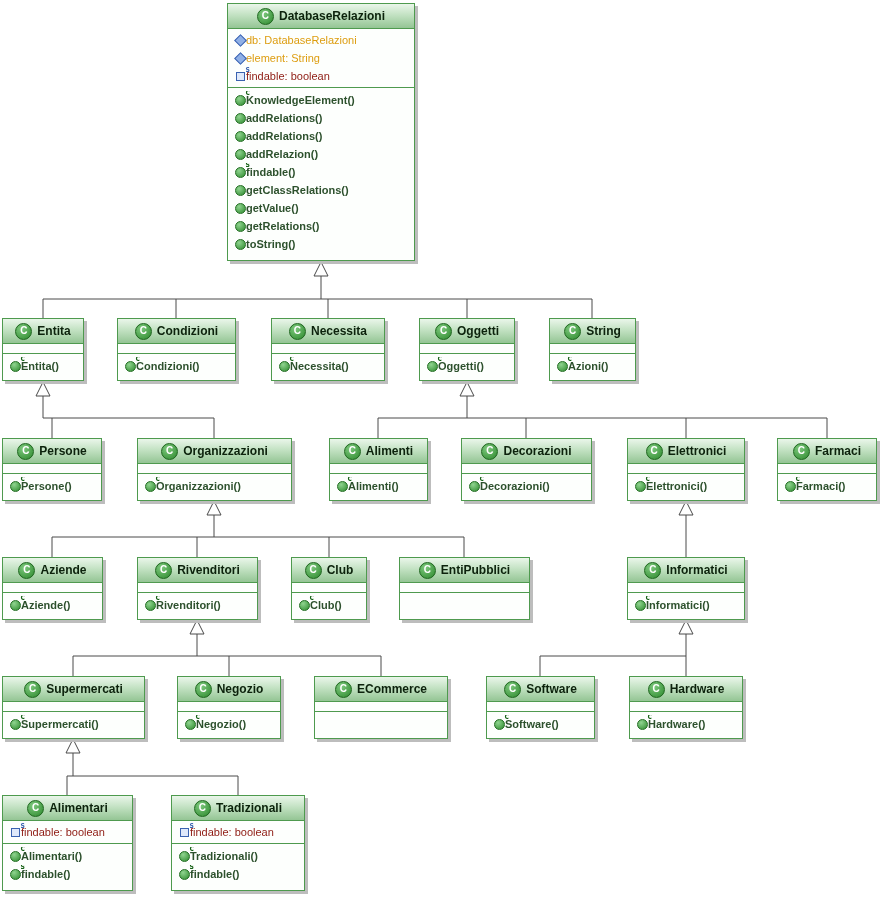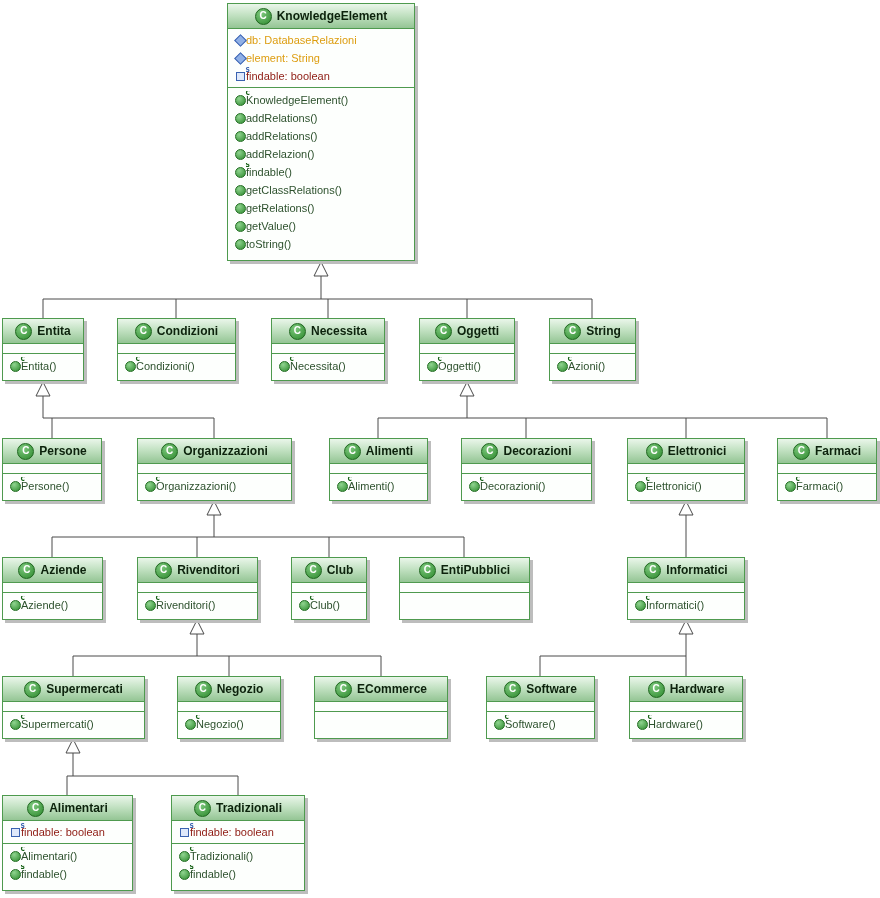--- a/index.html
+++ b/index.html
@@ -15,21 +15,21 @@
   .uml-header{
     height:24px;flex:none;display:flex;align-items:center;justify-content:center;gap:5px;
     background:linear-gradient(180deg,#eaf6ea 0%,#c3e2c3 45%,#94c594 100%);
     border-bottom:1px solid #4e9a4e;
     font-weight:bold;font-size:12px;color:#0c220c;white-space:nowrap;overflow:hidden;
   }
   .uml-fields{flex:none;border-bottom:1px solid #4e9a4e;padding:2px 0;}
   .uml-fields.empty{height:9px;padding:0;}
   .uml-methods{flex:auto;padding:3px 0;}
   .row{display:flex;align-items:center;gap:0;height:18px;padding:0 7px;white-space:nowrap;overflow:hidden;}
-  .mtext{color:#2d512d;}
+  .mtext{color:#2d512d;font-weight:bold;}
   .ftext-orange{color:#dd9d10;}
   .ftext-maroon{color:#8e1b12;}
   .icon-class{
     width:15px;height:15px;flex:none;border-radius:50%;
     background:radial-gradient(circle at 35% 30%,#7ec97e,#2c882c);
     border:1px solid #1e661e;color:#fff;font-size:10px;font-weight:bold;
     display:flex;align-items:center;justify-content:center;line-height:1;
   }
   .icon-method{
     width:9px;height:9px;flex:none;border-radius:50%;position:relative;
@@ -122,21 +122,21 @@
       <polyline points="67,776 238,776"></polyline>
       <polyline points="67,776 67,795"></polyline>
       <polyline points="238,776 238,795"></polyline>
       <polygon points="73,739 66,753 80,753" fill="#ffffff"></polygon>
     </g>
   </svg>
 
   <div class="uml-class" style="left:227px;top:3px;width:188px;height:258px">
     <div class="uml-header">
       <span class="icon-class">C</span>
-      <span>KnowledgeElement</span>
+      <span>DatabaseRelazioni</span>
     </div>
     <div class="uml-fields">
       <div class="row">
           <span class="icon-diamond"></span>
           <span class="ftext-orange">db: DatabaseRelazioni</span>
         </div>
       <div class="row">
           <span class="icon-diamond"></span>
           <span class="ftext-orange">element: String</span>
         </div>
@@ -165,25 +165,25 @@
       <div class="row">
           <span class="icon-method stat"></span>
           <span class="mtext">findable()</span>
         </div>
       <div class="row">
           <span class="icon-method"></span>
           <span class="mtext">getClassRelations()</span>
         </div>
       <div class="row">
           <span class="icon-method"></span>
+          <span class="mtext">getValue()</span>
+        </div>
+      <div class="row">
+          <span class="icon-method"></span>
           <span class="mtext">getRelations()</span>
-        </div>
-      <div class="row">
-          <span class="icon-method"></span>
-          <span class="mtext">getValue()</span>
         </div>
       <div class="row">
           <span class="icon-method"></span>
           <span class="mtext">toString()</span>
         </div>
     </div>
   </div>
 
   <div class="uml-class" style="left:2px;top:318px;width:82px;height:63px">
     <div class="uml-header">

